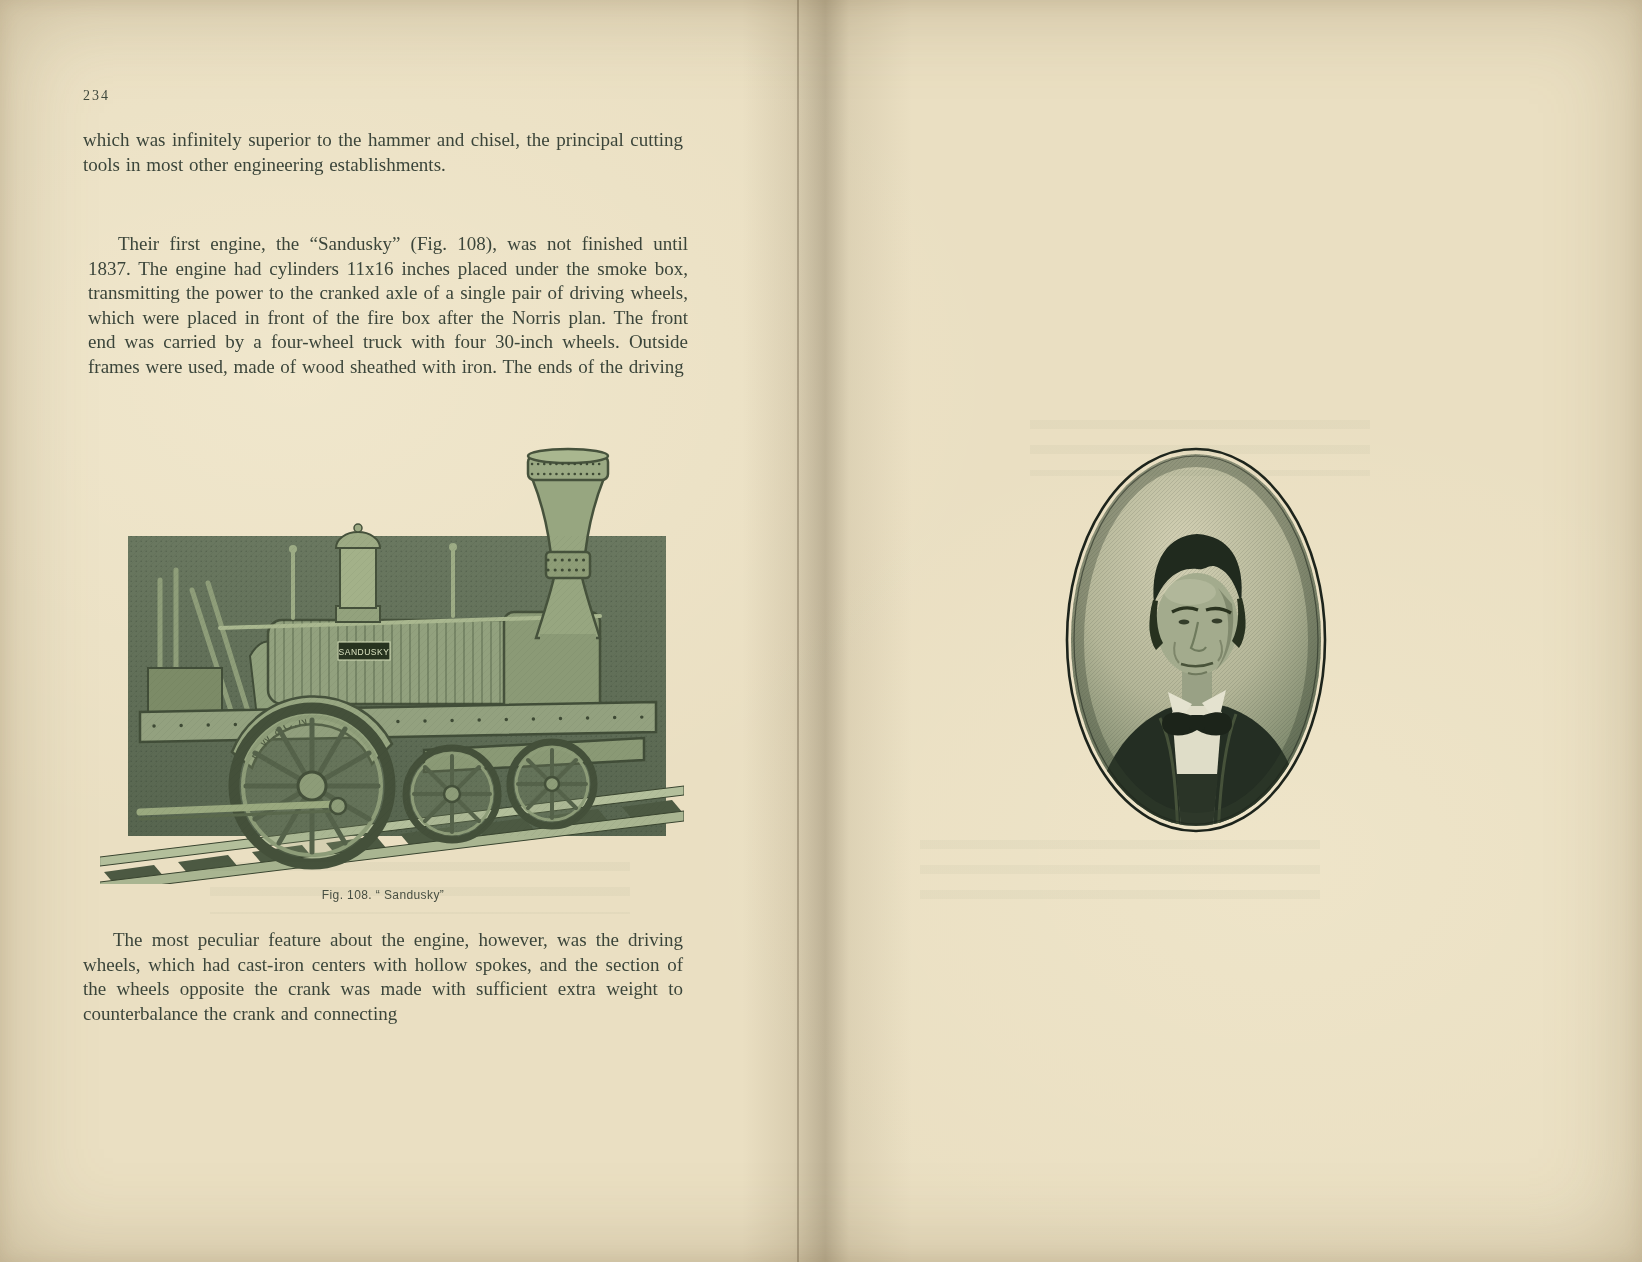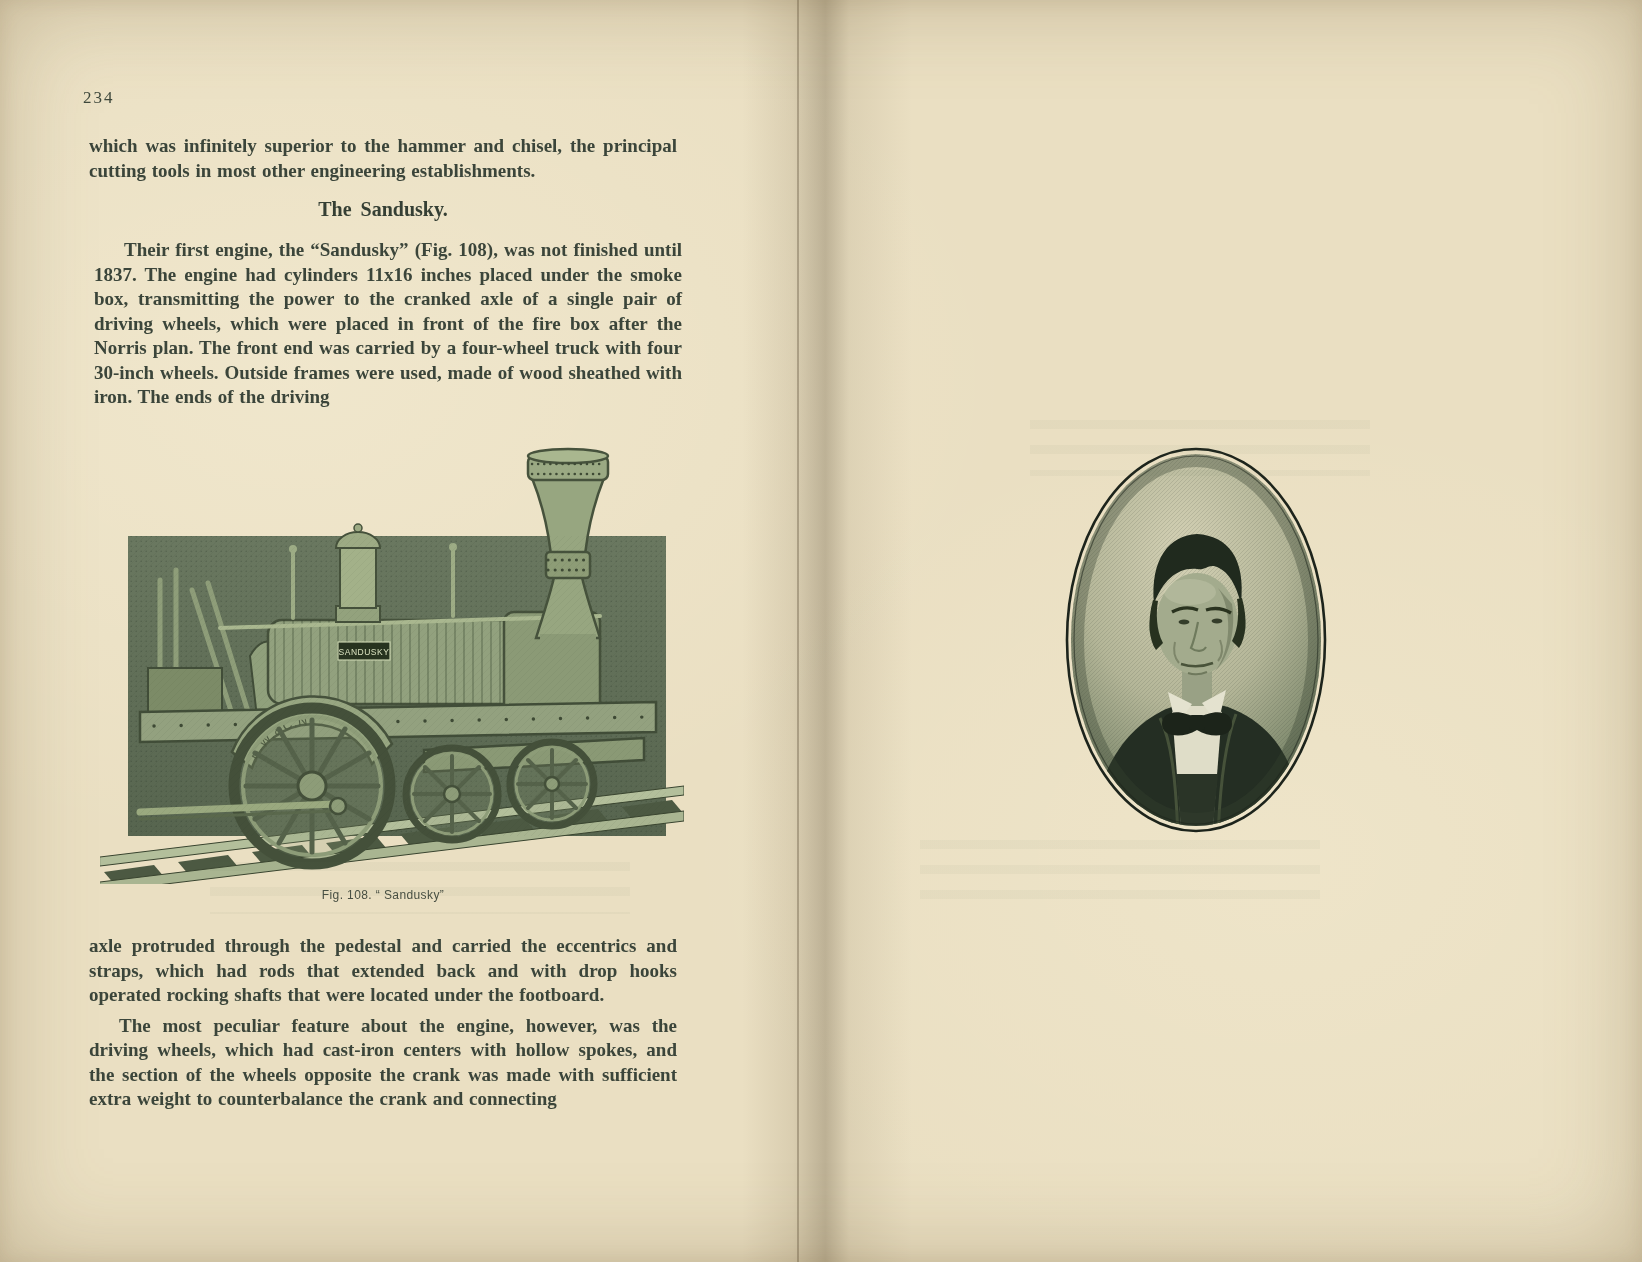--- a/index.html
+++ b/index.html
@@ -17,30 +17,30 @@
   .page-right{left:800px;width:842px;}
   .gutter{
     position:absolute;top:0;bottom:0;left:742px;width:170px;pointer-events:none;
     background:linear-gradient(90deg, rgba(98,80,48,0), rgba(98,80,48,.12) 30%,
       rgba(70,55,30,.28) 49%, rgba(98,80,48,.10) 63%, rgba(98,80,48,0));
   }
   .gutter-line{position:absolute;top:0;bottom:0;left:797px;width:2px;
     background:rgba(60,48,26,.28);pointer-events:none;}
   .vignette{position:absolute;inset:0;pointer-events:none;
     box-shadow:inset 0 0 95px rgba(118,96,58,.33), inset 0 0 18px rgba(118,96,58,.15);}
-  .pgnum{position:absolute;font-size:17px;letter-spacing:2px;color:#3e483c;}
+  .pgnum{position:absolute;font-size:14px;letter-spacing:2px;color:#3e483c;}
   .running-head{
     position:absolute;font-size:15.5px;letter-spacing:1.2px;word-spacing:9px;
     color:#39433a;text-align:center;white-space:nowrap;
   }
   .body-text{
     position:absolute;width:600px;font-size:19px;line-height:24.5px;
     text-align:justify;color:#3b453a;word-spacing:1px;
   }
-  .body-text p{margin:6px;font-weight:bold;}
+  .body-text p{margin:0;}
   .indent{text-indent:30px;}
   .sect-head{
     position:absolute;width:600px;text-align:center;font-size:20px;
     font-weight:bold;color:#353f34;word-spacing:4px;
   }
   .fig-cap{
     position:absolute;text-align:center;font-family:"Liberation Sans", sans-serif;
     font-size:12px;letter-spacing:.4px;color:#474e42;
   }
   .ghost{position:absolute;opacity:.055;pointer-events:none;
@@ -52,21 +52,20 @@
 
 <div class="page page-left">
 
   <div class="pgnum" style="left:83px;top:88px;">234</div>
 
 
   <div class="body-text" style="left:83px;top:128px;">
     <p>which was infinitely superior to the hammer and chisel, the principal cutting tools in most other engineering establishments.</p>
   </div>
 
-  <div class="sect-head" style="left:83px;top:198px;">The Sandusky.</div>
 
   <div class="body-text" style="left:88px;top:232px;">
     <p class="indent">Their first engine, the “Sandusky” (Fig. 108), was not finished until 1837.  The engine had cylinders 11x16 inches placed under the smoke box, transmitting the power to the cranked axle of a single pair of driving wheels, which were placed in front of the fire box after the Norris plan.  The front end was carried by a four-wheel truck with four 30-inch wheels.  Outside frames were used, made of wood sheathed with iron.  The ends of the driving</p>
   </div>
 
   <svg style="position:absolute;left:100px;top:420px;" width="584" height="464" viewBox="0 0 584 464">
     <defs>
       <pattern id="px" width="5" height="5" patternUnits="userSpaceOnUse">
         <circle cx="1.2" cy="1.2" r="0.8" fill="rgba(28,40,26,.25)"></circle>
       </pattern>
@@ -199,21 +198,20 @@
         <circle cx="452" cy="364" r="7" fill="#8d9c78" stroke="#44503a" stroke-width="2.5"></circle>
       </g>
     </g>
 
     <rect x="28" y="116" width="538" height="300" fill="url(#hx)" opacity=".16"></rect>
   </svg>
 
   <div class="fig-cap" style="left:83px;top:888px;width:600px;">Fig. 108.   “ Sandusky”</div>
 
   <div class="body-text" style="left:83px;top:928px;">
-    <p>axle protruded through the pedestal and carried the eccentrics and straps, which had rods that extended back and with drop hooks operated rocking shafts that were located under the footboard.</p>
     <p class="indent">The most peculiar feature about the engine, however, was the driving wheels, which had cast-iron centers with hollow spokes, and the section of the wheels opposite the crank was made with sufficient extra weight to counterbalance the crank and connecting</p>
   </div>
 
   <div class="ghost" style="left:210px;top:862px;width:420px;height:52px;"></div>
 </div>
 
 <div class="page page-right">
 
   <svg style="position:absolute;left:260px;top:442px;" width="272" height="396" viewBox="0 0 272 396">
     <defs>

